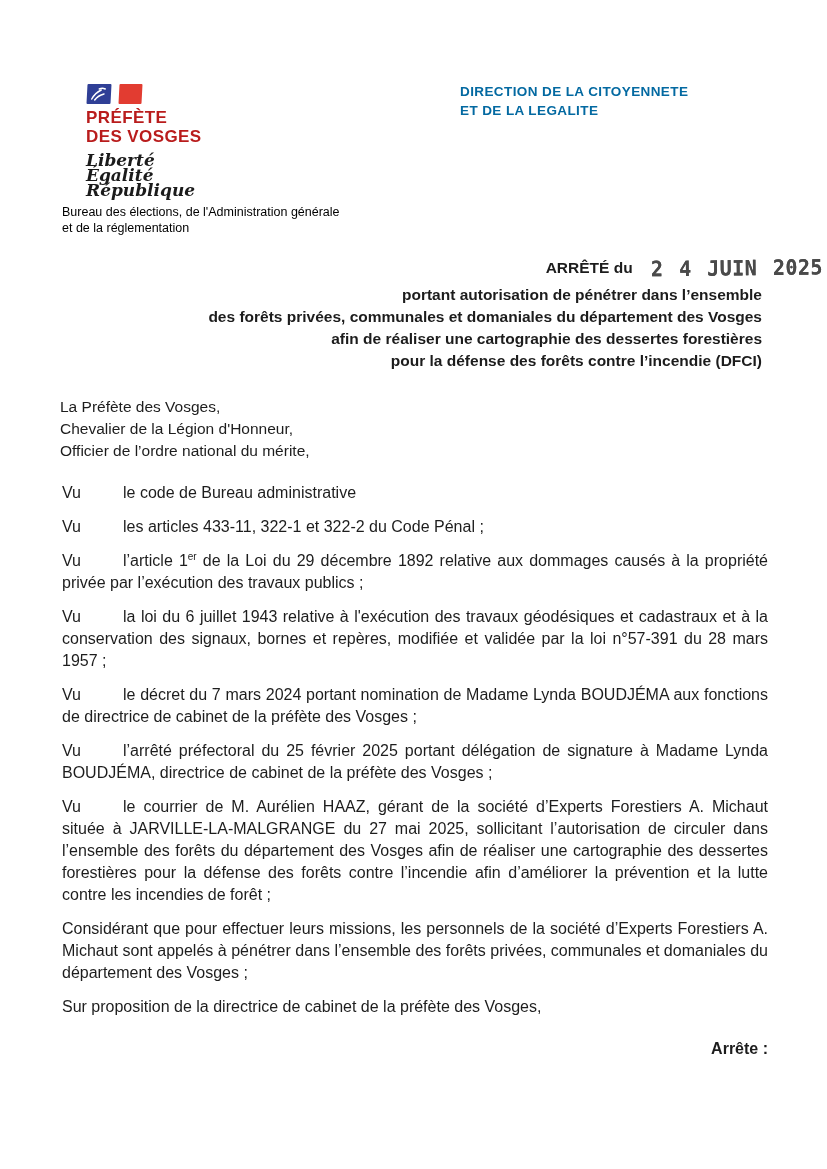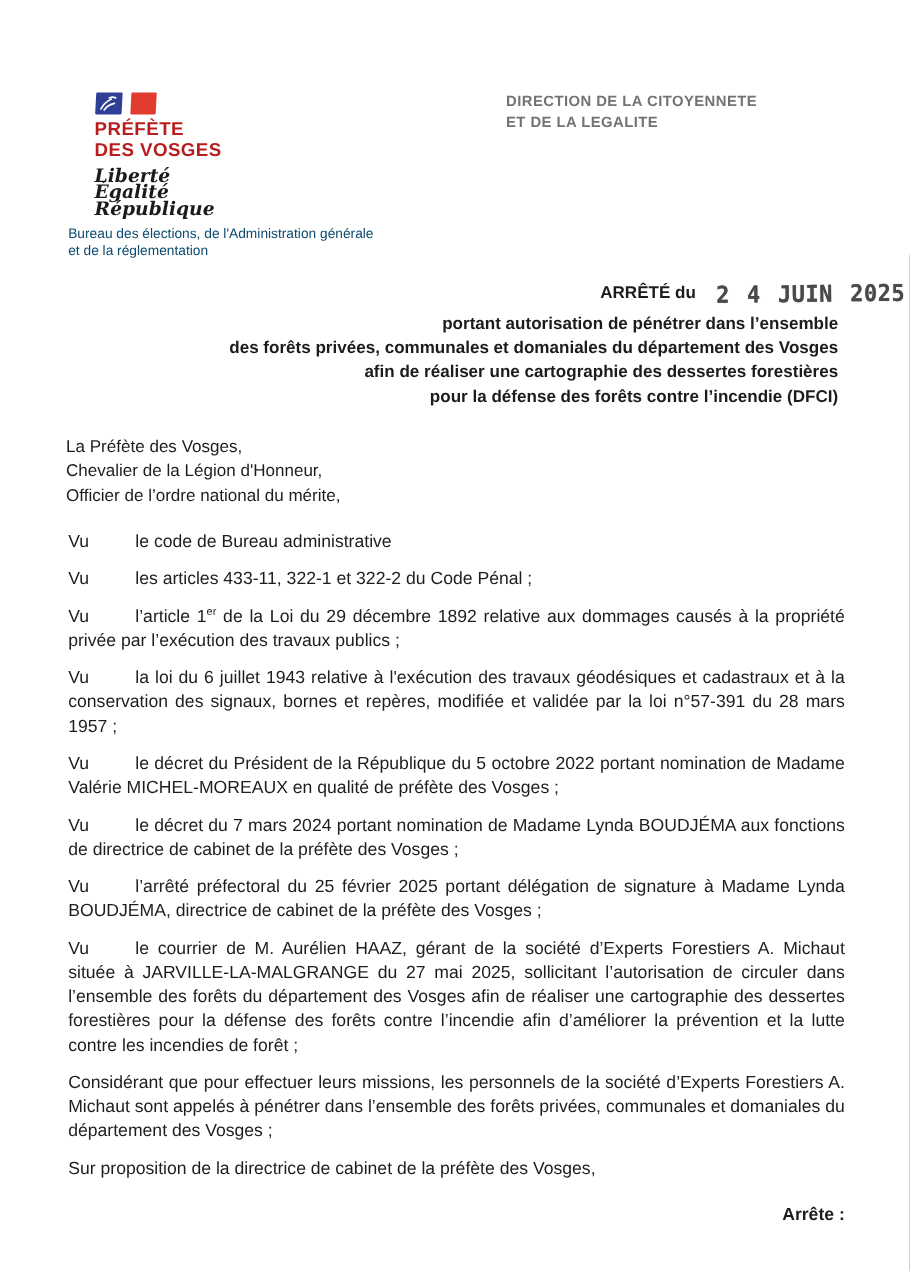--- a/index.html
+++ b/index.html
@@ -13,22 +13,22 @@
     overflow:hidden;
   }
   
   .logo-block{position:absolute;left:86px;top:84px;}
   .flag{display:flex;gap:8px;height:20px;margin-left:1px;}
   .flag-blue{position:relative;width:24px;height:20px;background:#2f3f96;transform:skewX(-3deg);border-radius:1px;}
   .flag-red{width:23px;height:20px;background:#e23c31;transform:skewX(-3deg);border-radius:1px;}
   .flag-blue svg{position:absolute;left:2px;top:2px;}
   .logo-title{margin-top:4px;font-size:17px;line-height:19px;font-weight:700;letter-spacing:.4px;color:#b91c1c;}
   .motto{margin-top:7px;font-family:"DejaVu Serif",serif;font-style:italic;font-weight:700;font-size:17px;line-height:15px;color:#1b1b1b;}
-  .bureau{position:absolute;left:62px;top:204px;font-size:12.5px;line-height:16px;color:#0c4a6e;}
-  .direction{position:absolute;left:460px;top:82px;font-size:13.5px;line-height:19px;font-weight:600;letter-spacing:.4px;color:#737373;}
+  .bureau{position:absolute;left:62px;top:204px;font-size:12.5px;line-height:16px;color:#000000;}
+  .direction{position:absolute;left:460px;top:82px;font-size:13.5px;line-height:19px;font-weight:600;letter-spacing:.4px;color:#0369a1;}
   
   .title-block{position:absolute;left:56px;top:256px;width:706px;text-align:right;font-weight:700;font-size:15.5px;line-height:22px;color:#1c1c1c;}
   .title-line1{position:relative;left:61px;height:26px;margin-bottom:2px;}
   .title-prefix{vertical-align:middle;}
   .date-stamp{
     display:inline-block;vertical-align:middle;
     margin-left:14px;
     font-family:"DejaVu Sans Mono",monospace;
     font-size:20px;font-weight:700;letter-spacing:.5px;word-spacing:3px;
     color:#4a4a4a;
@@ -104,21 +104,20 @@
   <div class="body">
 
     <p class="clause"><span class="vu">Vu</span><span>le code de Bureau administrative</span></p>
 
     <p class="clause"><span class="vu">Vu</span><span>les articles 433-11, 322-1 et 322-2 du Code Pénal ;</span></p>
 
     <p class="clause"><span class="vu">Vu</span><span>l’article 1</span><sup>er</sup><span> de la Loi du 29 décembre 1892 relative aux dommages causés à la propriété privée par l’exécution des travaux publics ;</span></p>
 
     <p class="clause"><span class="vu">Vu</span><span>la loi du 6 juillet 1943 relative à l'exécution des travaux géodésiques et cadastraux et à la conservation des signaux, bornes et repères, modifiée et validée par la loi n°57-391 du 28 mars 1957 ;</span></p>
 
-    <p class="clause"><span class="vu">Vu</span><span>le décret du Président de la République du 5 octobre 2022 portant nomination de Madame Valérie MICHEL-MOREAUX en qualité de préfète des Vosges ;</span></p>
 
     <p class="clause"><span class="vu">Vu</span><span>le décret du 7 mars 2024 portant nomination de Madame Lynda BOUDJÉMA aux fonctions de directrice de cabinet de la préfète des Vosges ;</span></p>
 
     <p class="clause"><span class="vu">Vu</span><span>l’arrêté préfectoral du 25 février 2025 portant délégation de signature à Madame Lynda BOUDJÉMA, directrice de cabinet de la préfète des Vosges ;</span></p>
 
     <p class="clause"><span class="vu">Vu</span><span>le courrier de M. Aurélien HAAZ, gérant de la société d’Experts Forestiers A. Michaut située à JARVILLE-LA-MALGRANGE du 27 mai 2025, sollicitant l’autorisation de circuler dans l’ensemble des forêts du département des Vosges afin de réaliser une cartographie des dessertes forestières pour la défense des forêts contre l’incendie afin d’améliorer la prévention et la lutte contre les incendies de forêt ;</span></p>
 
     <p class="considerant">Considérant que pour effectuer leurs missions, les personnels de la société d’Experts Forestiers A. Michaut sont appelés à pénétrer dans l’ensemble des forêts privées, communales et domaniales du département des Vosges ;</p>
 
     <p class="proposition">Sur proposition de la directrice de cabinet de la préfète des Vosges,</p>

